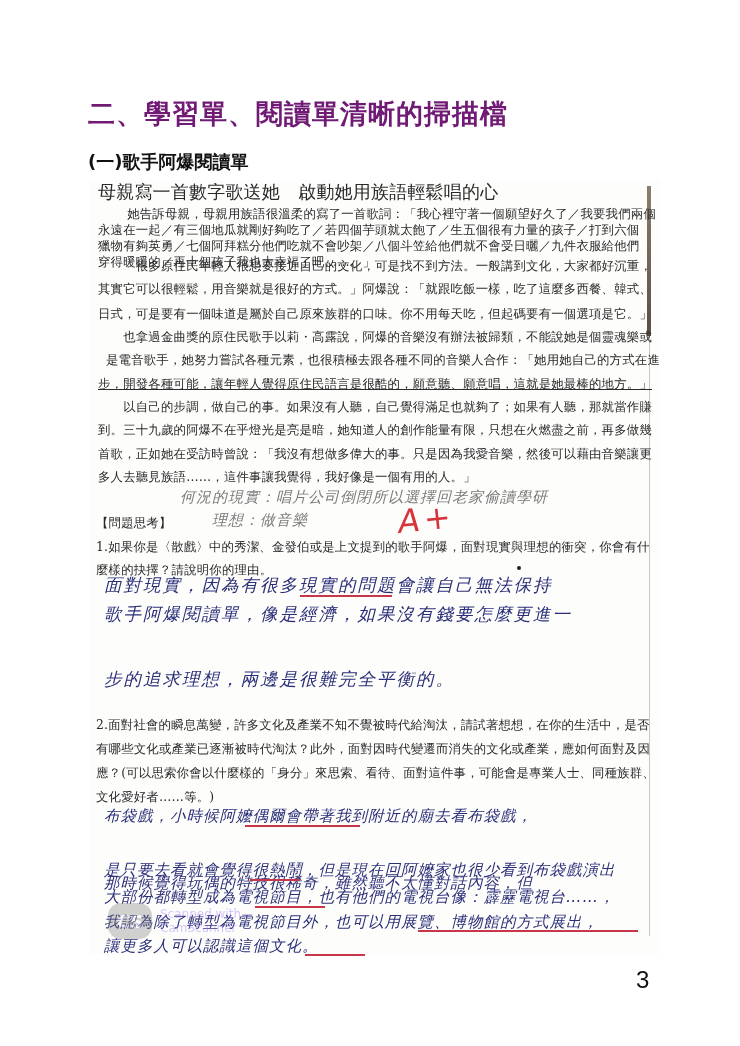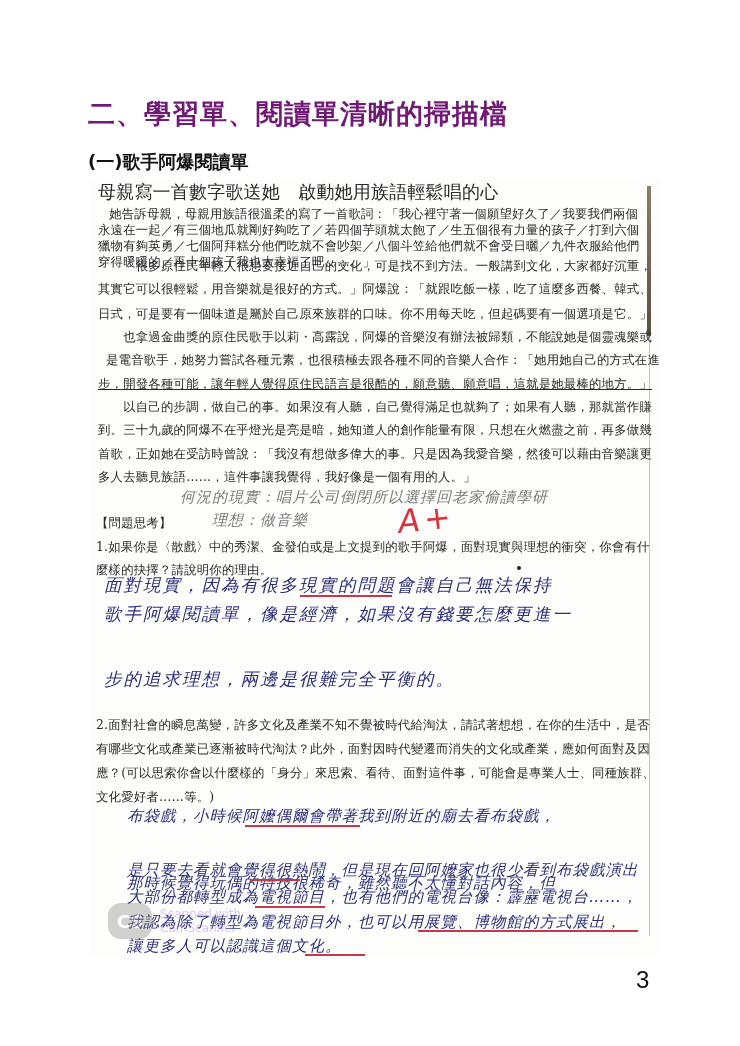--- a/index.html
+++ b/index.html
@@ -82,21 +82,20 @@
       font-family: "DejaVu Sans", sans-serif;
       font-size: 17.5px;
       color: #2b2f78;
       white-space: nowrap;
       letter-spacing: 2px;
       font-style: italic;
     }
     .hand-ink.small {
       font-size: 15.5px;
       letter-spacing: 1px;
-      margin-left: 23px;
     }
     .red-underline {
       position: absolute;
       height: 1.5px;
       background: #c8364a;
     }
     .grade {
       position: absolute;
       left: 398px;
       top: 500px;
@@ -155,21 +154,21 @@
 <body>
 
 <div class="page-title">二、學習單、閱讀單清晰的掃描檔</div>
 <div class="section-title">(一)歌手阿爆閱讀單</div>
 
 <div class="scan"></div>
 <div class="scan-edge"></div>
 <div class="scan-edge-thin"></div>
 
 <div class="printed" style="left:98px; top:180px; font-size:18px;">母親寫一首數字歌送她　啟動她用族語輕鬆唱的心</div>
-<div class="printed" style="left: 84px; top: 206px;">　　她告訴母親，母親用族語很溫柔的寫了一首歌詞：「我心裡守著一個願望好久了／我要我們兩個</div>
+<div class="printed" style="left: 102px; top: 206px;">　　她告訴母親，母親用族語很溫柔的寫了一首歌詞：「我心裡守著一個願望好久了／我要我們兩個</div>
 <div class="printed" style="left: 98px; top: 222px;">永遠在一起／有三個地瓜就剛好夠吃了／若四個芋頭就太飽了／生五個很有力量的孩子／打到六個</div>
 <div class="printed" style="left: 98px; top: 238px;">獵物有夠英勇／七個阿拜糕分他們吃就不會吵架／八個斗笠給他們就不會受日曬／九件衣服給他們</div>
 <div class="printed" style="left: 98px; top: 254px;">穿得暖暖的／再十個孩子我也太幸福了吧……。」</div>
 <div class="printed" style="left: 98px; top: 258px;">　　「很多原住民年輕人很想要接近自己的文化，可是找不到方法。一般講到文化，大家都好沉重，</div>
 <div class="printed" style="left: 98px; top: 281px;">其實它可以很輕鬆，用音樂就是很好的方式。」阿爆說：「就跟吃飯一樣，吃了這麼多西餐、韓式、</div>
 <div class="printed" style="left: 98px; top: 306px;">日式，可是要有一個味道是屬於自己原來族群的口味。你不用每天吃，但起碼要有一個選項是它。」</div>
 <div class="printed" style="left: 98px; top: 329px;">　　也拿過金曲獎的原住民歌手以莉・高露說，阿爆的音樂沒有辦法被歸類，不能說她是個靈魂樂或</div>
 <div class="printed" style="left: 98px; top: 352px; margin-left: 8px;">是電音歌手，她努力嘗試各種元素，也很積極去跟各種不同的音樂人合作：「她用她自己的方式在進</div>
 <div class="printed" style="left: 98px; top: 376px; text-decoration: underline;">步，開發各種可能，讓年輕人覺得原住民語言是很酷的，願意聽、願意唱，這就是她最棒的地方。」</div>
 <div class="printed" style="left: 98px; top: 399px;">　　以自己的步調，做自己的事。如果沒有人聽，自己覺得滿足也就夠了；如果有人聽，那就當作賺</div>

